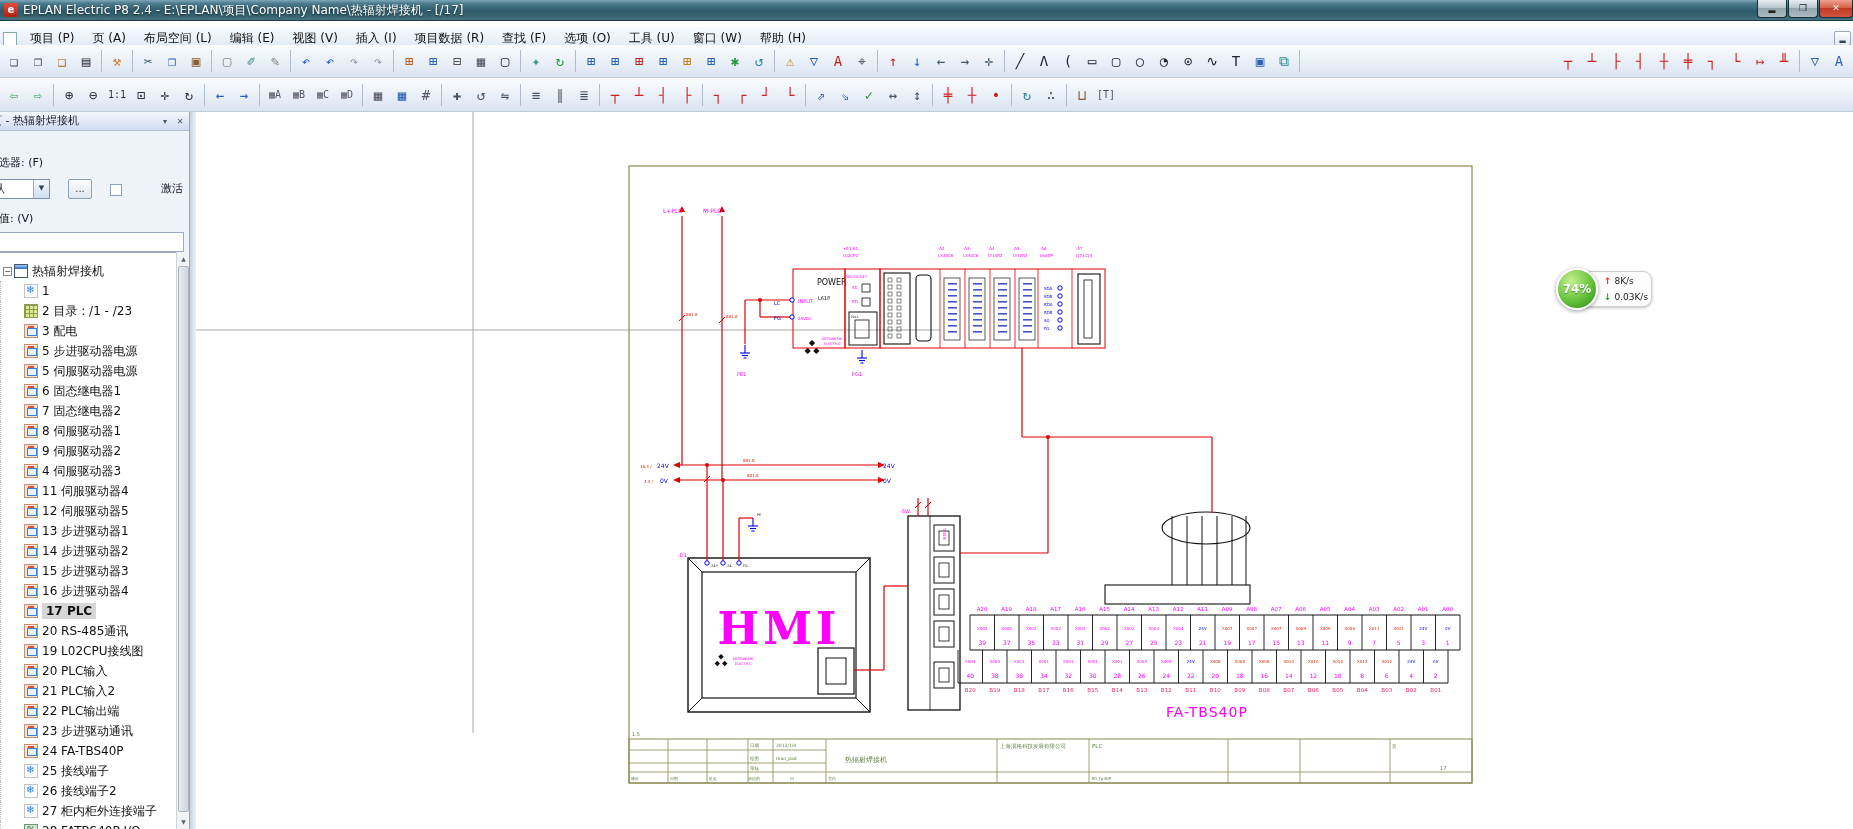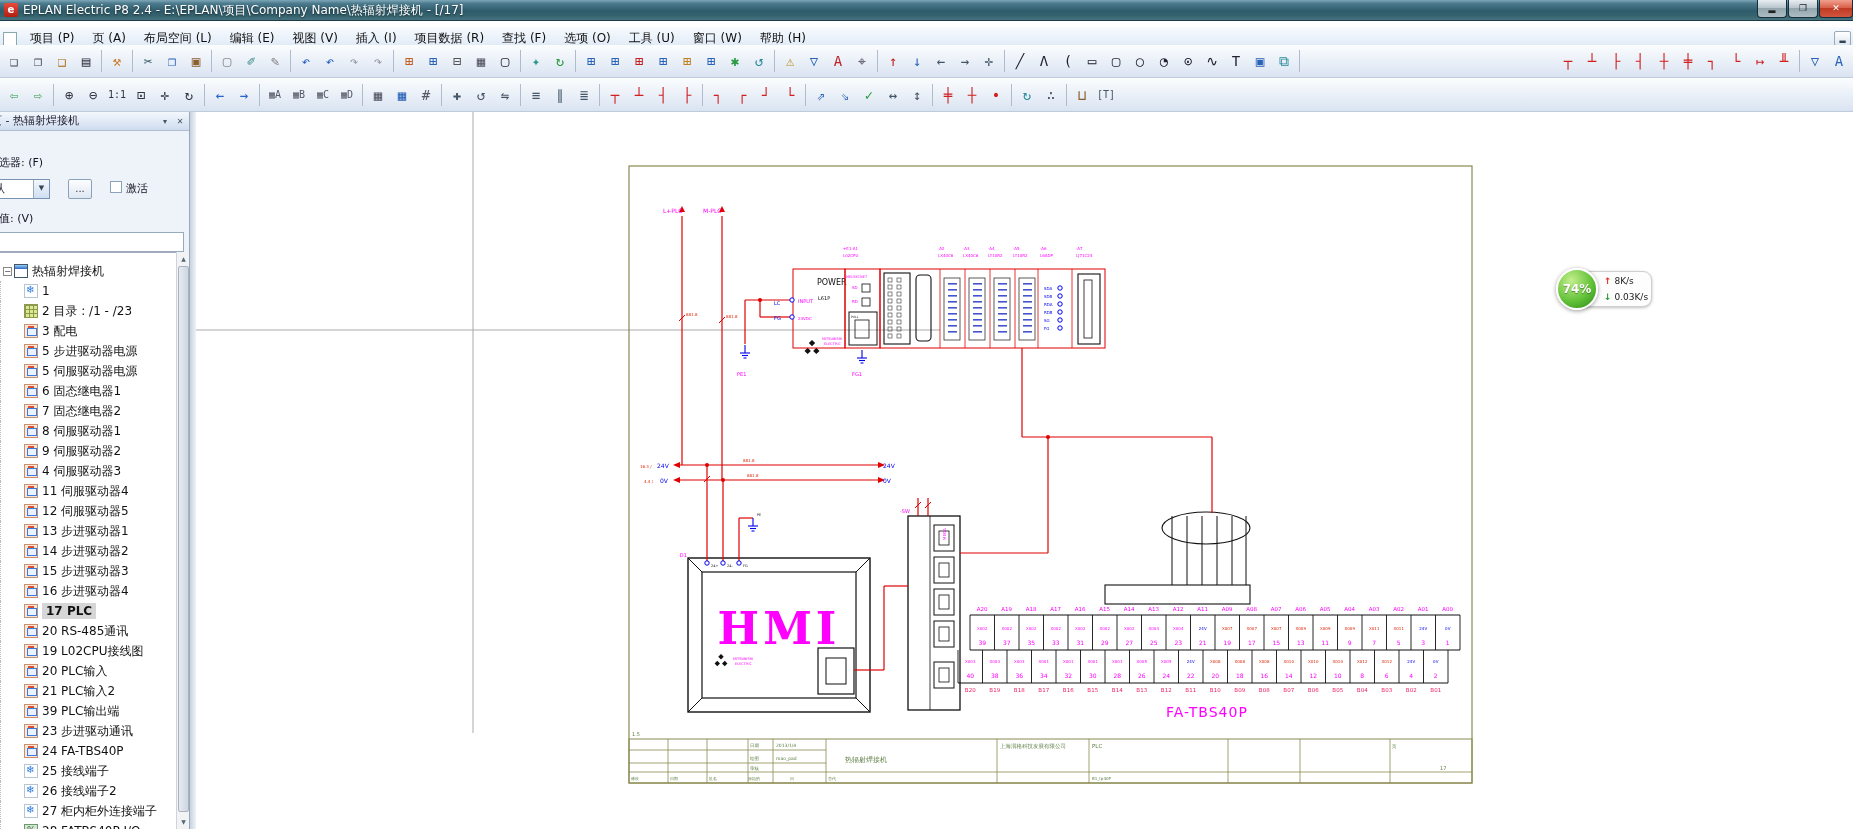--- a/index.html
+++ b/index.html
@@ -60,21 +60,21 @@
   .filter-area { position:absolute; left:0; top:19px; width:100%; height:121px; font-size:11px; color:#112; }
   .flabel { position:absolute; white-space:nowrap; }
   .fselect { position:absolute; left:-22px; top:48px; width:72px; height:20px; background:#fff;
     border:1px solid #7a93b3; font-size:11px; line-height:18px; padding-left:4px; }
   .fselect .arr { position:absolute; right:0; top:0; width:16px; height:18px;
     background:linear-gradient(#f2f7fc,#cfdff1); border-left:1px solid #9ab; font-size:7px;
     text-align:center; line-height:17px; color:#345; }
   .fbrowse { position:absolute; left:68px; top:48px; width:24px; height:20px;
     background:linear-gradient(#fdfdfe,#dfe7f1); border:1px solid #8aa3bd; border-radius:2px;
     text-align:center; line-height:17px; font-size:10px; color:#333; }
-  .fcheck { position:absolute; left:110px; top:50px; display:flex; align-items:flex-start; }
+  .fcheck { position:absolute; left:110px; top:50px; display:flex; align-items:flex-end;gap:35px; }
   .fcheck .box { width:12px; height:12px; border:1px solid #8ca2b8; background:#fff; margin-right:4px; }
   .fvalue { position:absolute; left:-12px; top:101px; width:196px; height:20px; background:#fff;
     border:1px solid #98aabf; }
   .tree { position:absolute; left:0; top:140px; width:176px; height:577px; background:#fff;
     border-top:1px solid #aab; font-size:12px; color:#111; overflow:hidden; padding-top:8px; }
   .trow { height:20px; display:flex; align-items:center; white-space:nowrap; position:relative; }
   .trow .lbl { margin-left:4px; overflow:hidden; }
   .trow .lbl.sel { background:#d6d6d6; font-weight:bold; padding:1px 4px; }
   .expander { width:9px; height:9px; border:1px solid #888; background:#fff; font-size:8px;
     line-height:7px; text-align:center; color:#333; margin-left:3px; flex:none; }
@@ -409,21 +409,21 @@
             <span class="lbl">20 PLC输入</span>
           </div>
           <div class="trow">
             <span class="indent"></span>
             <span class="ticon pg"></span>
             <span class="lbl">21 PLC输入2</span>
           </div>
           <div class="trow">
             <span class="indent"></span>
             <span class="ticon pg"></span>
-            <span class="lbl">39 PLC输出端</span>
+            <span class="lbl">22 PLC输出端</span>
           </div>
           <div class="trow">
             <span class="indent"></span>
             <span class="ticon pg"></span>
             <span class="lbl">23 步进驱动通讯</span>
           </div>
           <div class="trow">
             <span class="indent"></span>
             <span class="ticon pg"></span>
             <span class="lbl">24 FA-TBS40P</span>

